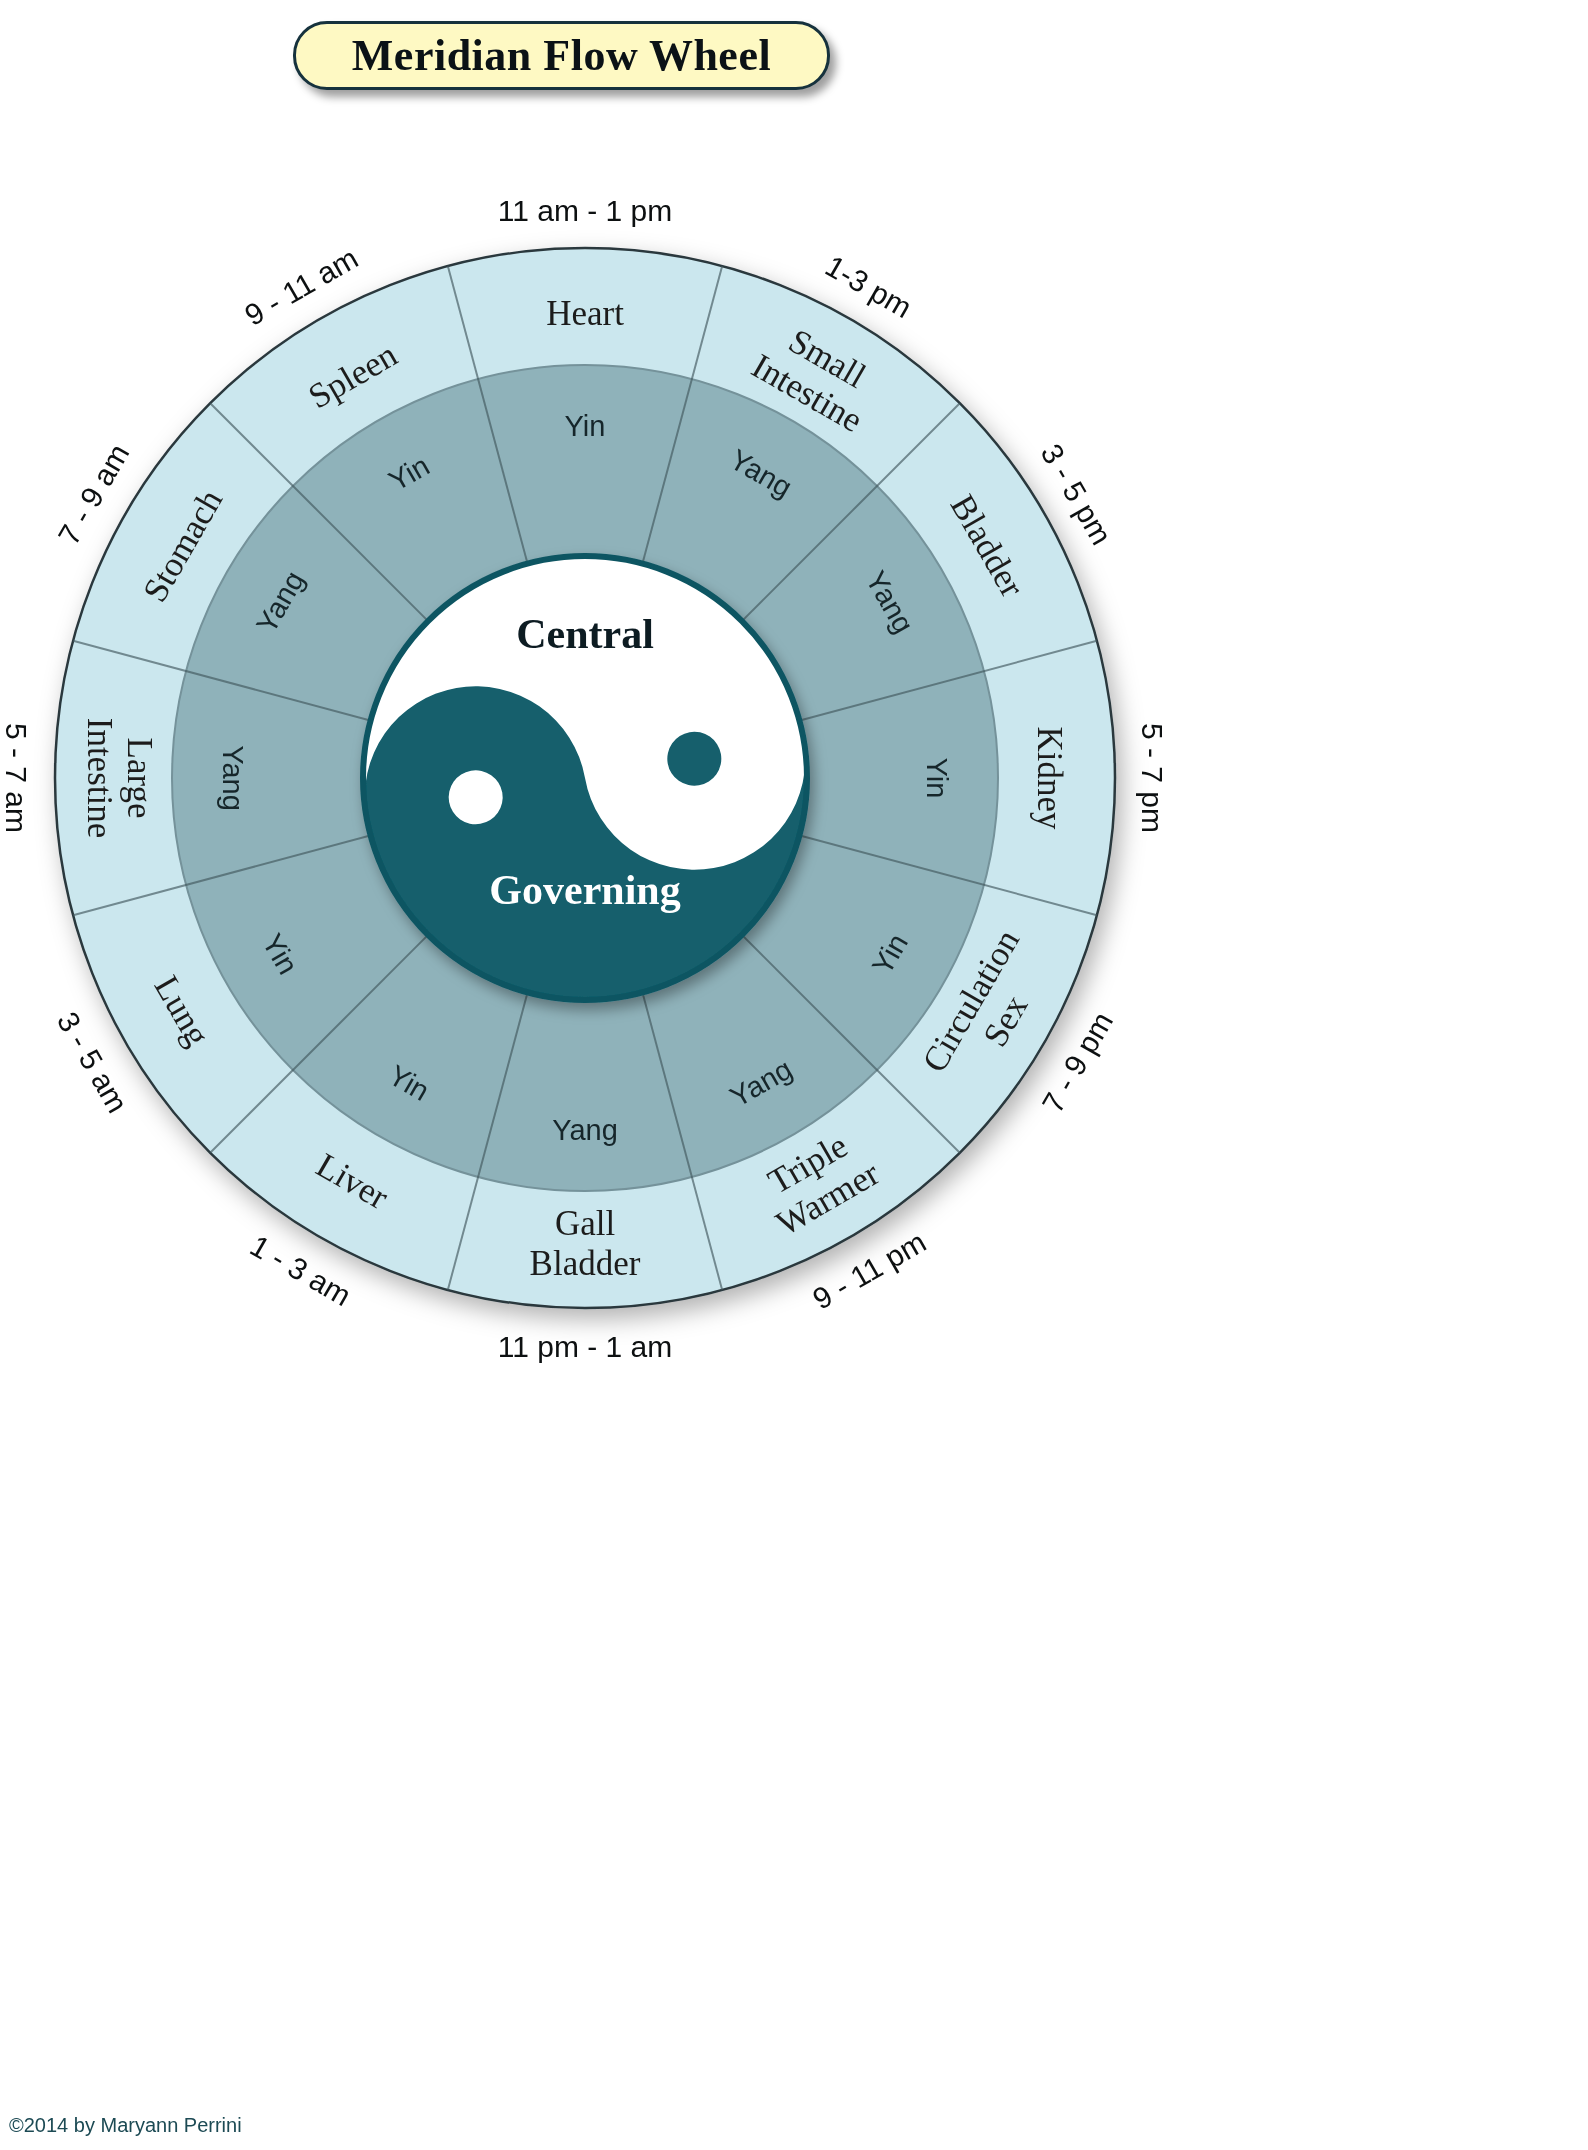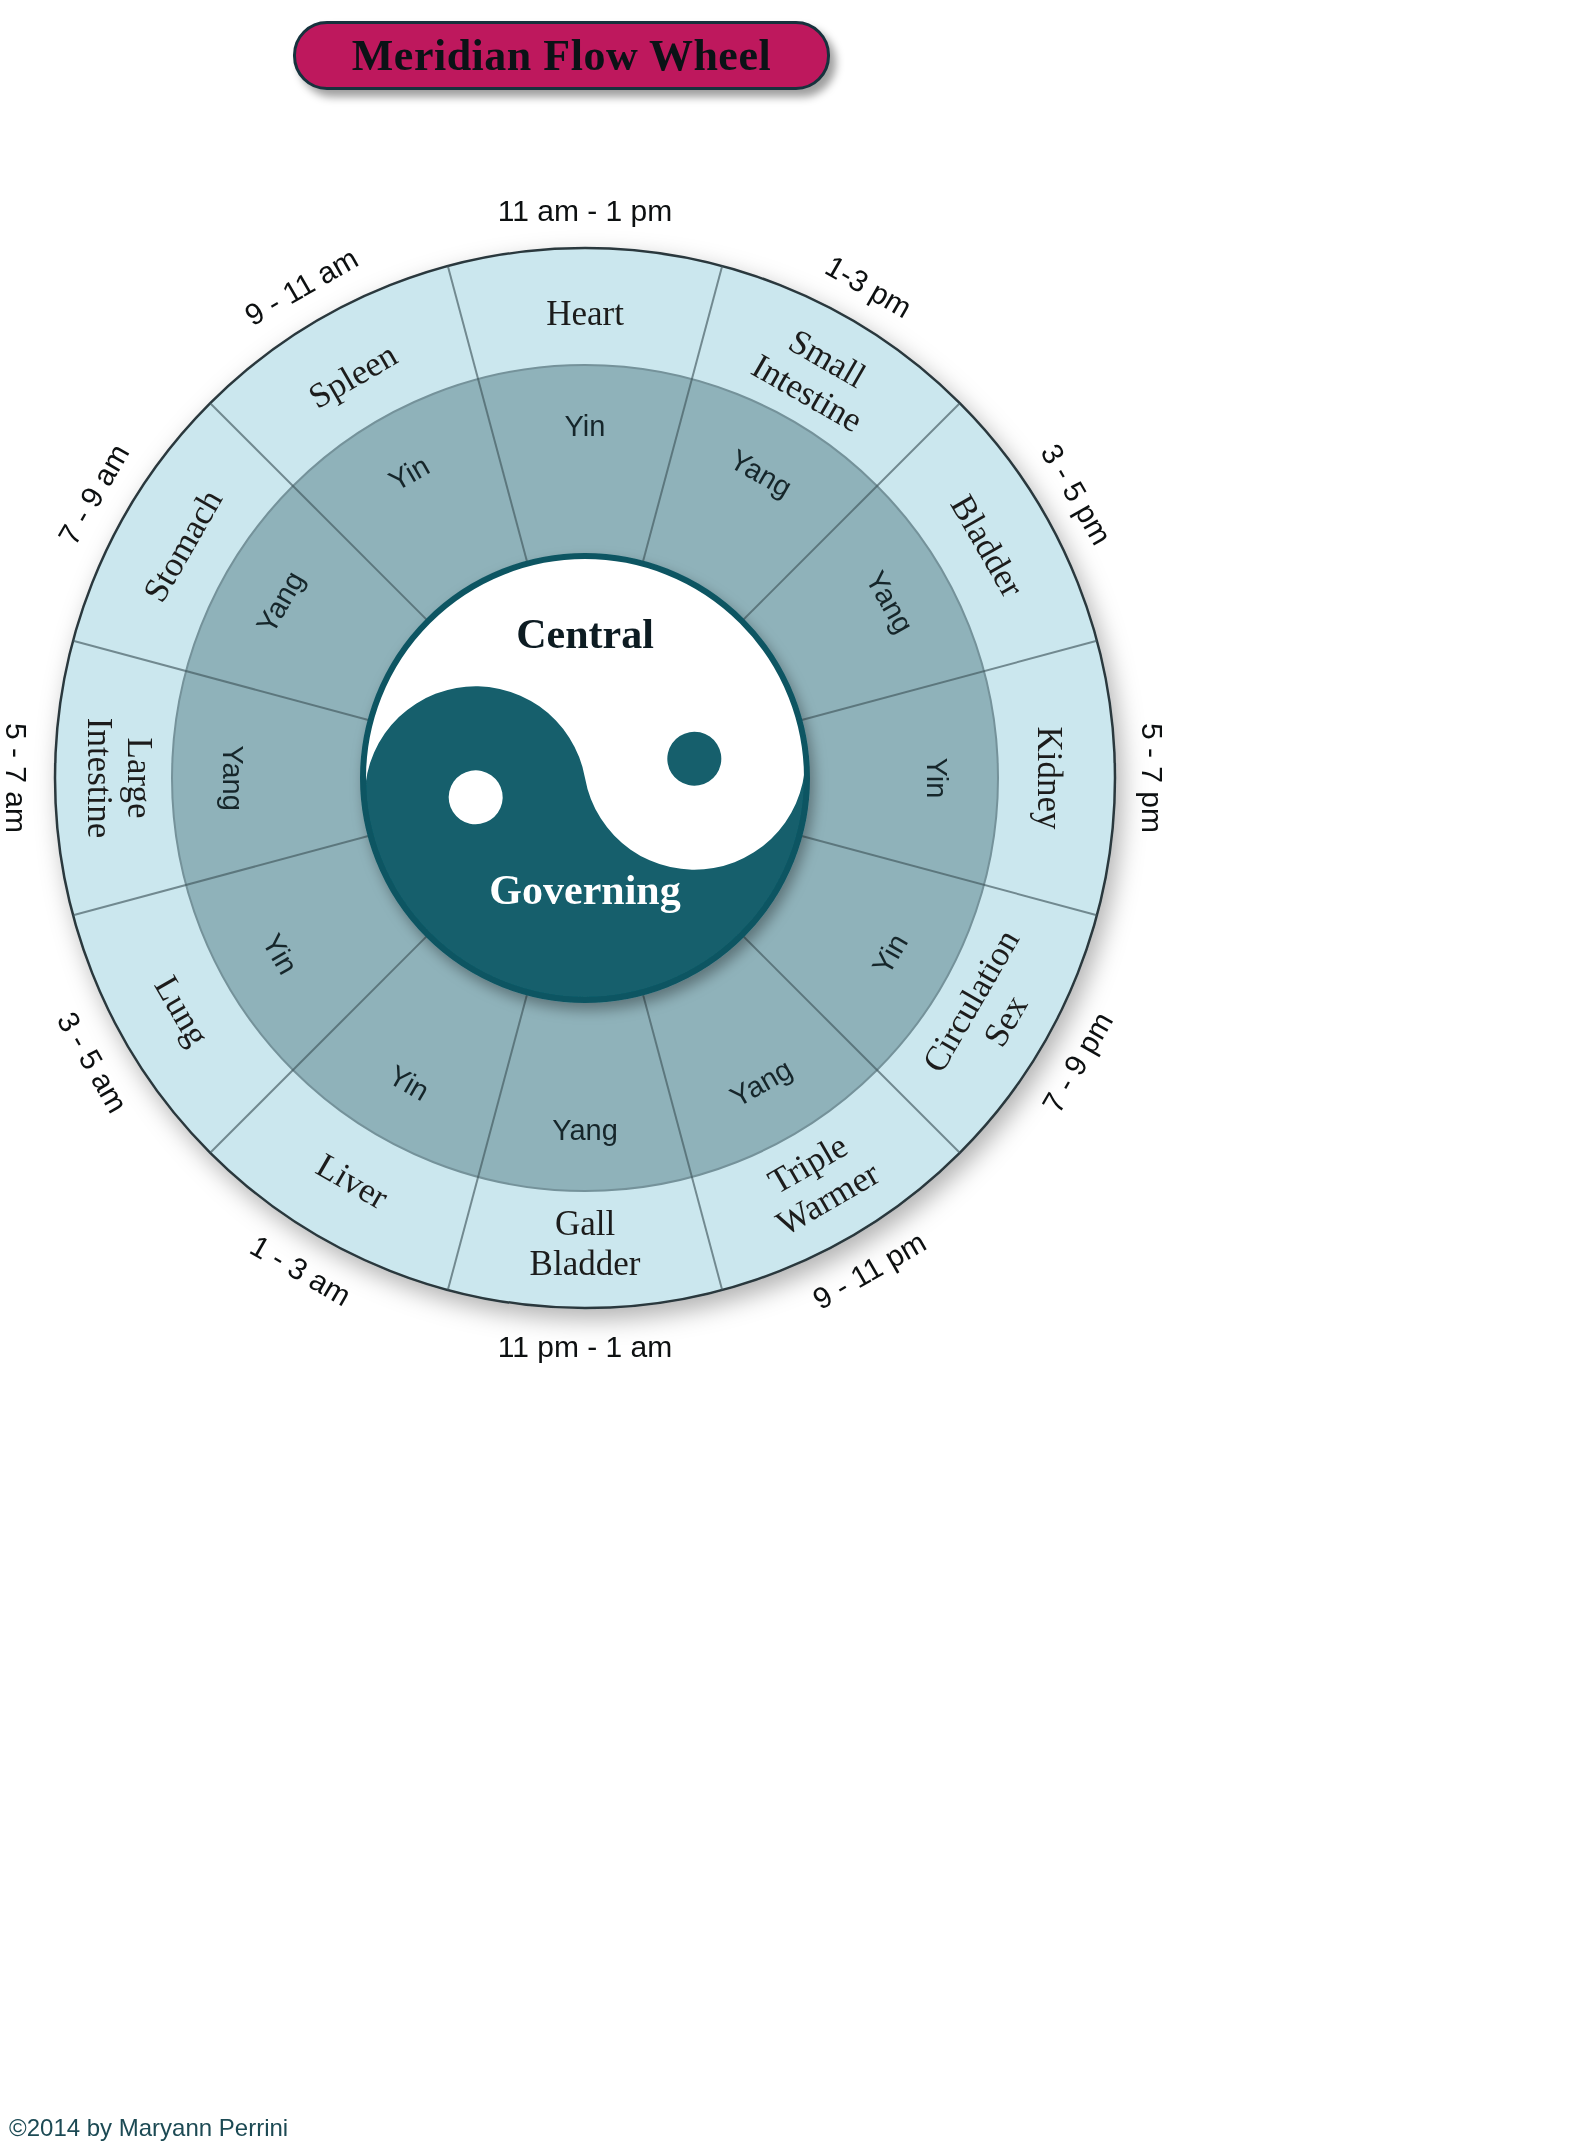--- a/index.html
+++ b/index.html
@@ -2,30 +2,30 @@
 <html><head>
 <meta charset="utf-8">
 <style>
   html,body{margin:0;padding:0;}
   body{
     position:relative;width:1588px;height:2150px;background:#ffffff;
     overflow:hidden;font-family:"Liberation Sans",sans-serif;
   }
   .title-box{
     position:absolute;left:293px;top:21px;width:537px;height:69px;
-    background:#be185d;border:3px solid #16323d;border-radius:34px;
+    background:#fef9c3;border:3px solid #16323d;border-radius:34px;
     box-shadow:6px 7px 9px rgba(0,0,0,0.38);
     display:flex;align-items:center;justify-content:center;box-sizing:border-box;
   }
   .title-box span{
     font-family:"Liberation Serif",serif;font-weight:bold;font-size:44px;
     color:#0b1216;letter-spacing:0.5px;
   }
   #wheel-svg{position:absolute;left:0;top:0;}
-  .copyright{position:absolute;left:9px;top:2114px;font-size:24px;color:#1c4a54;}
+  .copyright{position:absolute;left:9px;top:2114px;font-size:20px;color:#1c4a54;}
   svg text, svg tspan{dominant-baseline:central;}
   .seg-name{font-family:"Liberation Serif",serif;font-size:35px;fill:#1d1d1b;}
   .seg-pol{font-family:"Liberation Sans",sans-serif;font-size:29px;fill:#16262b;}
   .seg-time{font-family:"Liberation Sans",sans-serif;font-size:30px;fill:#0d1011;}
   .center-label-top{font-family:"Liberation Serif",serif;font-weight:bold;font-size:42px;fill:#0e1c24;}
   .center-label-bottom{font-family:"Liberation Serif",serif;font-weight:bold;font-size:42px;fill:#ffffff;}
 </style>
 </head>
 <body>
 

